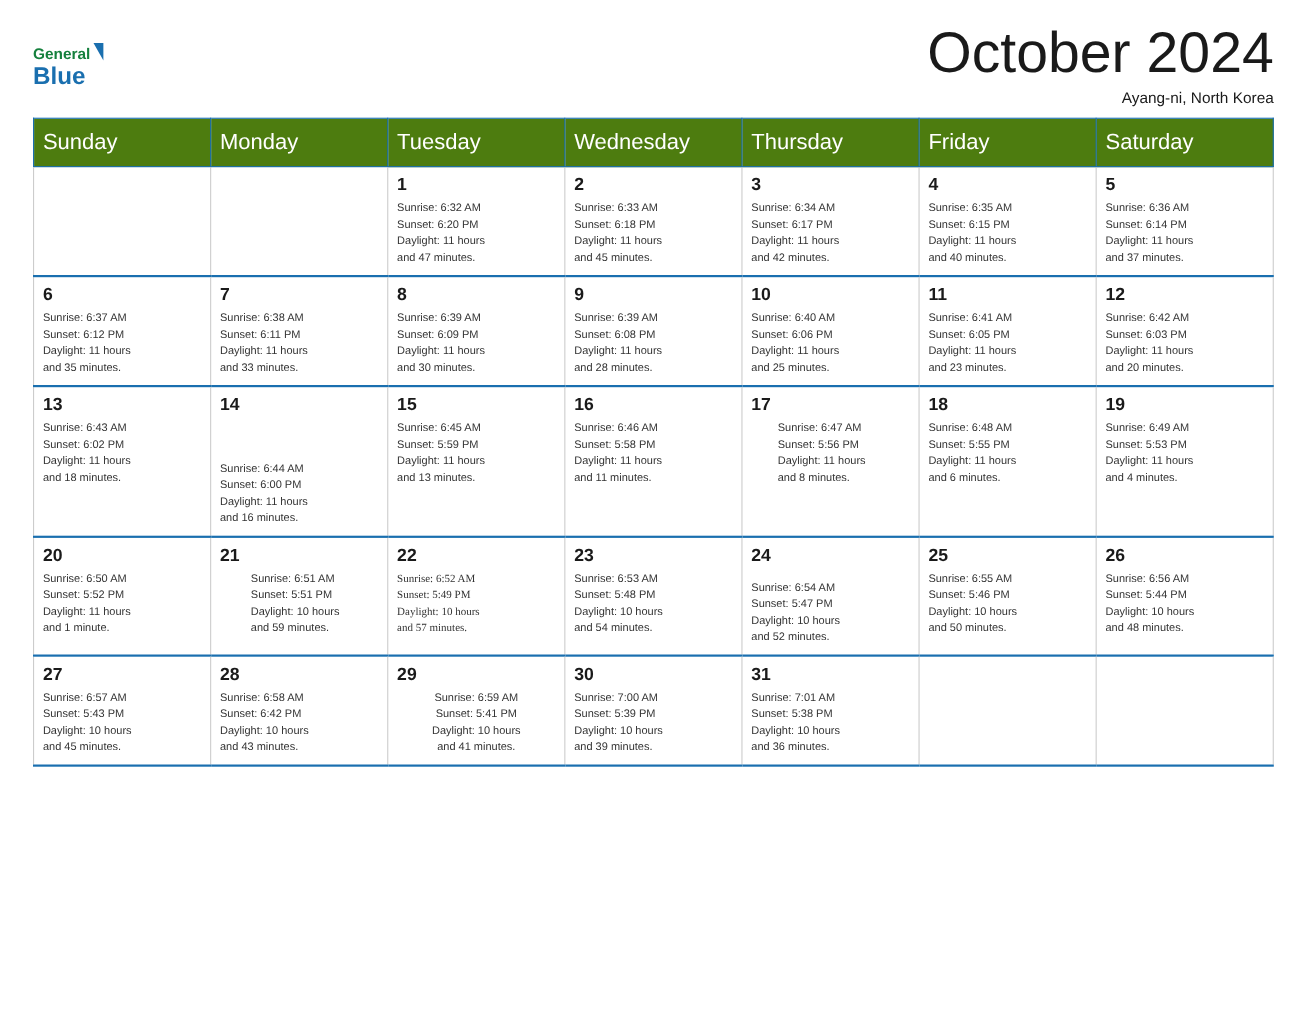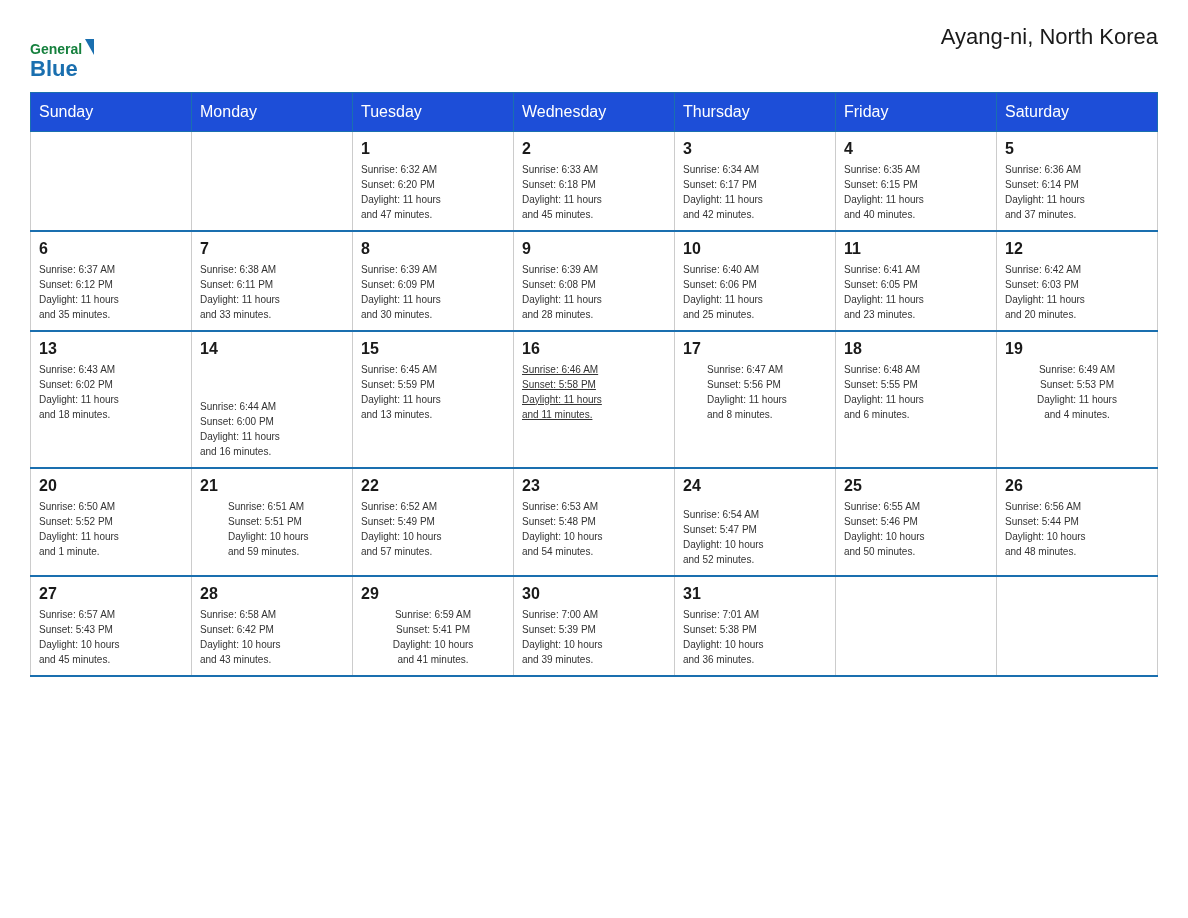--- a/index.html
+++ b/index.html
@@ -42,33 +42,33 @@
     .title-section {
       text-align: right;
     }
     .month-title {
       font-size: 52px;
       font-weight: normal;
       color: #1a1a1a;
       line-height: 1.1;
     }
     .location {
-      font-size: 22px;
+      font-size: 14px;
       color: #1a1a1a;
       margin-top: 4px;
     }
     .calendar {
       width: 100%;
       border-collapse: collapse;
       margin-top: 10px;
     }
     .calendar th {
-      background-color: #1d4ed8;
+      background-color: #4d7c0f;
       color: #fff;
-      font-size: 16px;
+      font-size: 20px;
       font-weight: normal;
       padding: 10px 8px;
       text-align: left;
       border: 1px solid #1a6faf;
     }
     .calendar td {
       vertical-align: top;
       padding: 8px;
       border: 1px solid #ccc;
       font-size: 13px;
@@ -110,20 +110,21 @@
   <div class="logo">
     <div class="logo-text">
       <div class="logo-row1">
         <span class="logo-general">General</span>
         <span style="display:inline-block; width:0; height:0; border-left:9px solid transparent; border-right:0px solid transparent; border-bottom:0px solid; border-top:16px solid #1a6faf; margin-left:3px; margin-bottom:2px;"></span>
       </div>
       <span class="logo-blue">Blue</span>
     </div>
   </div>
   <div class="title-section">
+    <div class="month-title">October 2024</div>
     <div class="location">Ayang-ni, North Korea</div>
   </div>
 </div>
 
 <table class="calendar">
   <thead>
     <tr id="weekday-header">
     <th>Sunday</th>
         <th>Monday</th>
         <th>Tuesday</th>
@@ -241,42 +242,42 @@
         </td>
         <td>
           <span class="day-number">15</span>
           <div class="day-info" style="white-space: pre-line;">Sunrise: 6:45 AM
 Sunset: 5:59 PM
 Daylight: 11 hours
 and 13 minutes.</div>
         </td>
         <td>
           <span class="day-number">16</span>
-          <div class="day-info" style="white-space: pre-line; text-decoration: underline;">Sunrise: 6:46 AM
+          <div class="day-info" style="white-space: pre-line;">Sunrise: 6:46 AM
 Sunset: 5:58 PM
 Daylight: 11 hours
 and 11 minutes.</div>
         </td>
         <td>
           <span class="day-number">17</span>
           <div class="day-info" style="white-space: pre-line; margin-left: 24px;">Sunrise: 6:47 AM
 Sunset: 5:56 PM
 Daylight: 11 hours
 and 8 minutes.</div>
         </td>
         <td>
           <span class="day-number">18</span>
           <div class="day-info" style="white-space: pre-line;">Sunrise: 6:48 AM
 Sunset: 5:55 PM
 Daylight: 11 hours
 and 6 minutes.</div>
         </td>
         <td>
           <span class="day-number">19</span>
-          <div class="day-info" style="white-space: pre-line; text-align: center;">Sunrise: 6:49 AM
+          <div class="day-info" style="white-space: pre-line;">Sunrise: 6:49 AM
 Sunset: 5:53 PM
 Daylight: 11 hours
 and 4 minutes.</div>
         </td>
       </tr>
       <tr>
         <td>
           <span class="day-number">20</span>
           <div class="day-info" style="white-space: pre-line;">Sunrise: 6:50 AM
 Sunset: 5:52 PM
@@ -285,21 +286,21 @@
         </td>
         <td>
           <span class="day-number">21</span>
           <div class="day-info" style="white-space: pre-line; margin-left: 28px;">Sunrise: 6:51 AM
 Sunset: 5:51 PM
 Daylight: 10 hours
 and 59 minutes.</div>
         </td>
         <td>
           <span class="day-number">22</span>
-          <div class="day-info" style="white-space: pre-line;">Sunrise: 6:52 AM
+          <div class="day-info" style="white-space: pre-line; font-family: Liberation Serif, serif;">Sunrise: 6:52 AM
 Sunset: 5:49 PM
 Daylight: 10 hours
 and 57 minutes.</div>
         </td>
         <td>
           <span class="day-number">23</span>
           <div class="day-info" style="white-space: pre-line;">Sunrise: 6:53 AM
 Sunset: 5:48 PM
 Daylight: 10 hours
 and 54 minutes.</div>

